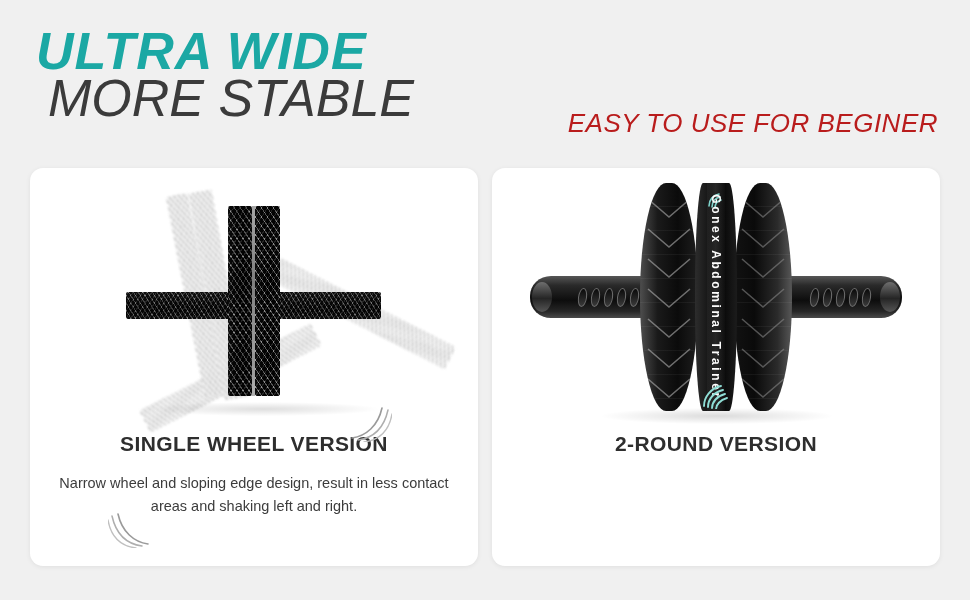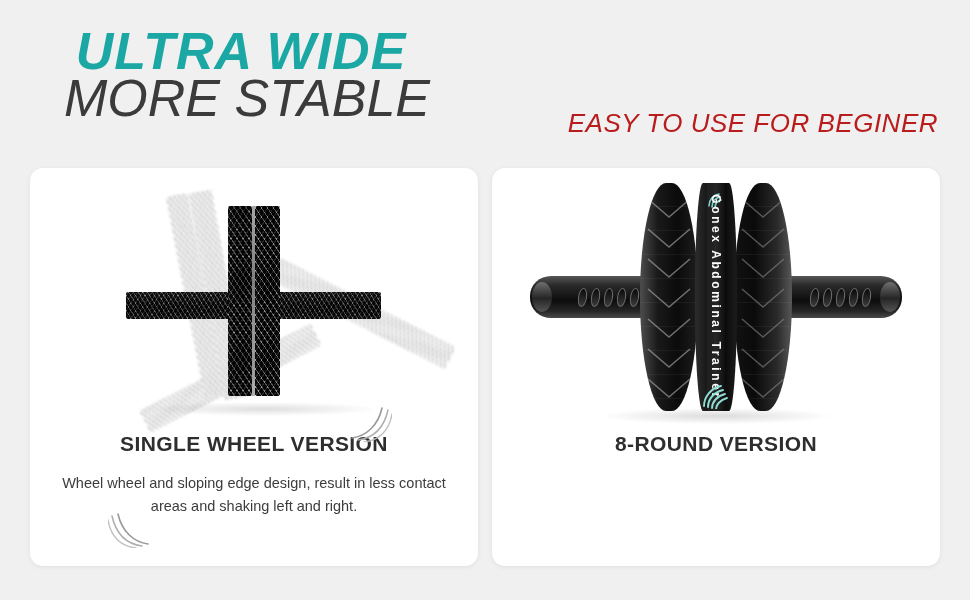--- a/index.html
+++ b/index.html
@@ -27,24 +27,23 @@
   
   .header {
     position: absolute;
     left: 0; top: 0;
     width: 970px;
     height: 160px;
   }
 
   .headline {
     position: absolute;
-    left: 52px;
+    left: 36px;
     top: 26px;
     line-height: 0.98;
-    text-align: center;
   }
 
   .headline-l1 {
     display: block;
     font-size: 52px;
     font-weight: bold;
     font-style: italic;
     letter-spacing: 1px;
     color: #1ba8a4;
     white-space: nowrap;
@@ -402,21 +401,21 @@
           <div class="bar bar-left"></div>
           <div class="bar bar-right"></div>
           <div class="slab slab-a"></div>
           <div class="slab-gap"></div>
           <div class="slab slab-b"></div>
           <div class="gshadow"></div>
         </div>
       </div>
 
       <div class="card-title">SINGLE WHEEL VERSION</div>
-      <div class="card-desc">Wheel wheel and sloping edge design, result in less contact areas and shaking left and right.</div>
+      <div class="card-desc">Narrow wheel and sloping edge design, result in less contact areas and shaking left and right.</div>
     </div>
 
     <div class="card">
       <div class="card-stage">
         <div class="prod-wide">
 
           <div class="handle handle-l">
             <div class="handle-body"></div>
             <div class="handle-cap cap-l"></div>
             <div class="grooves grooves-l">
@@ -503,17 +502,17 @@
                   </g>
                 </svg>
               </div>
             </div>
           </div>
 
           <div class="wshadow"></div>
         </div>
       </div>
 
-      <div class="card-title">8-ROUND VERSION</div>
+      <div class="card-title">2-ROUND VERSION</div>
     </div>
 
   </div>
 </div>
 
 </body></html>

